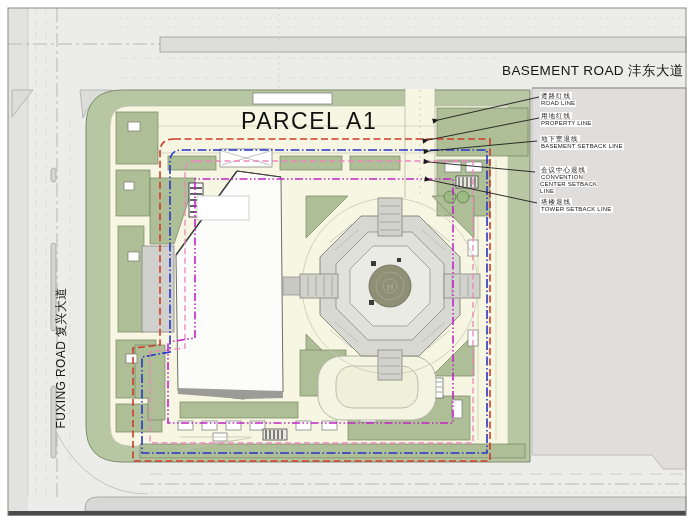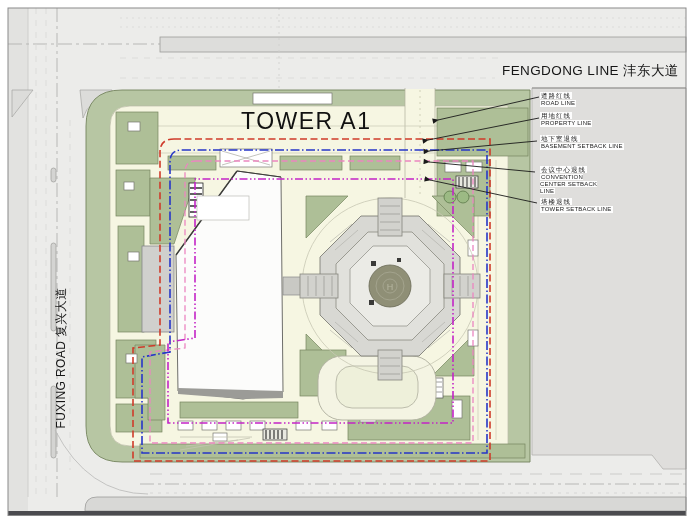--- a/index.html
+++ b/index.html
@@ -250,23 +250,23 @@
     <line x1="539" y1="118" x2="428" y2="140" marker-end="url(#arr)"></line>
     <line x1="537" y1="141" x2="429" y2="151" marker-end="url(#arr)"></line>
     <line x1="535" y1="172" x2="429" y2="162" marker-end="url(#arr)"></line>
     <line x1="537" y1="203" x2="430" y2="180" marker-end="url(#arr)"></line>
   </g>
 
   <rect x="8" y="511" width="678" height="5" fill="#4b4b4f"></rect>
   <rect x="8" y="8" width="678" height="507.5" fill="none" stroke="#8a8a8a" stroke-width="1"></rect>
 </svg>
 
-<div id="parcel-label" class="lbl">TOWER A1</div>
-
-<div id="north-road-label" class="lbl">FENGDONG LINE 沣东大道</div>
+<div id="parcel-label" class="lbl">PARCEL A1</div>
+
+<div id="north-road-label" class="lbl">BASEMENT ROAD 沣东大道</div>
 
 <div id="west-road-label" class="lbl">FUXING ROAD 复兴大道</div>
 
 <div id="anno-0" class="anno">
   <span class="zh">道路红线</span><br>
   <span class="en">ROAD LINE</span>
 </div>
 <div id="anno-1" class="anno">
   <span class="zh">用地红线</span><br>
   <span class="en">PROPERTY LINE</span>

